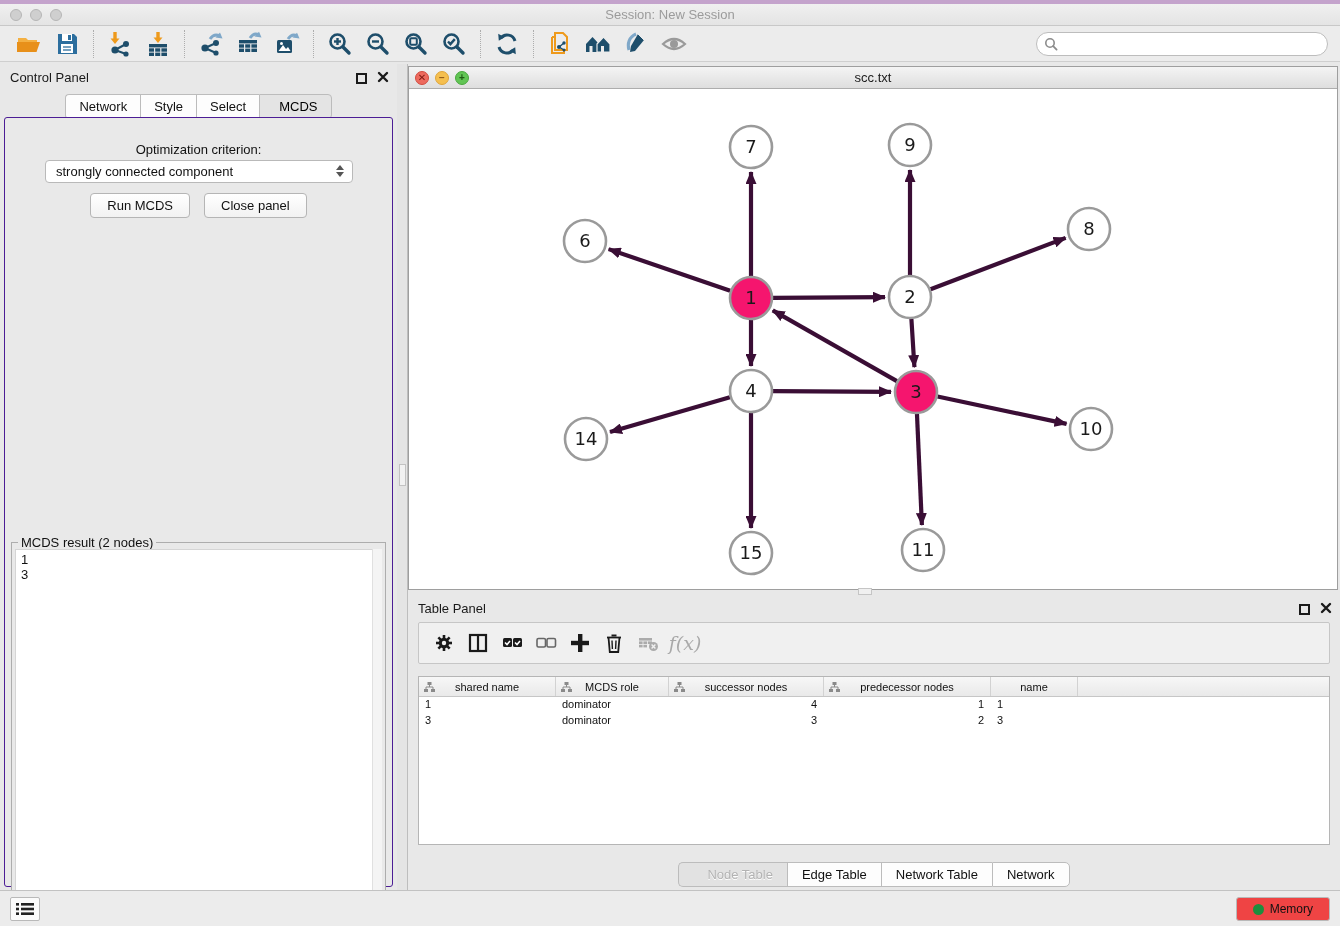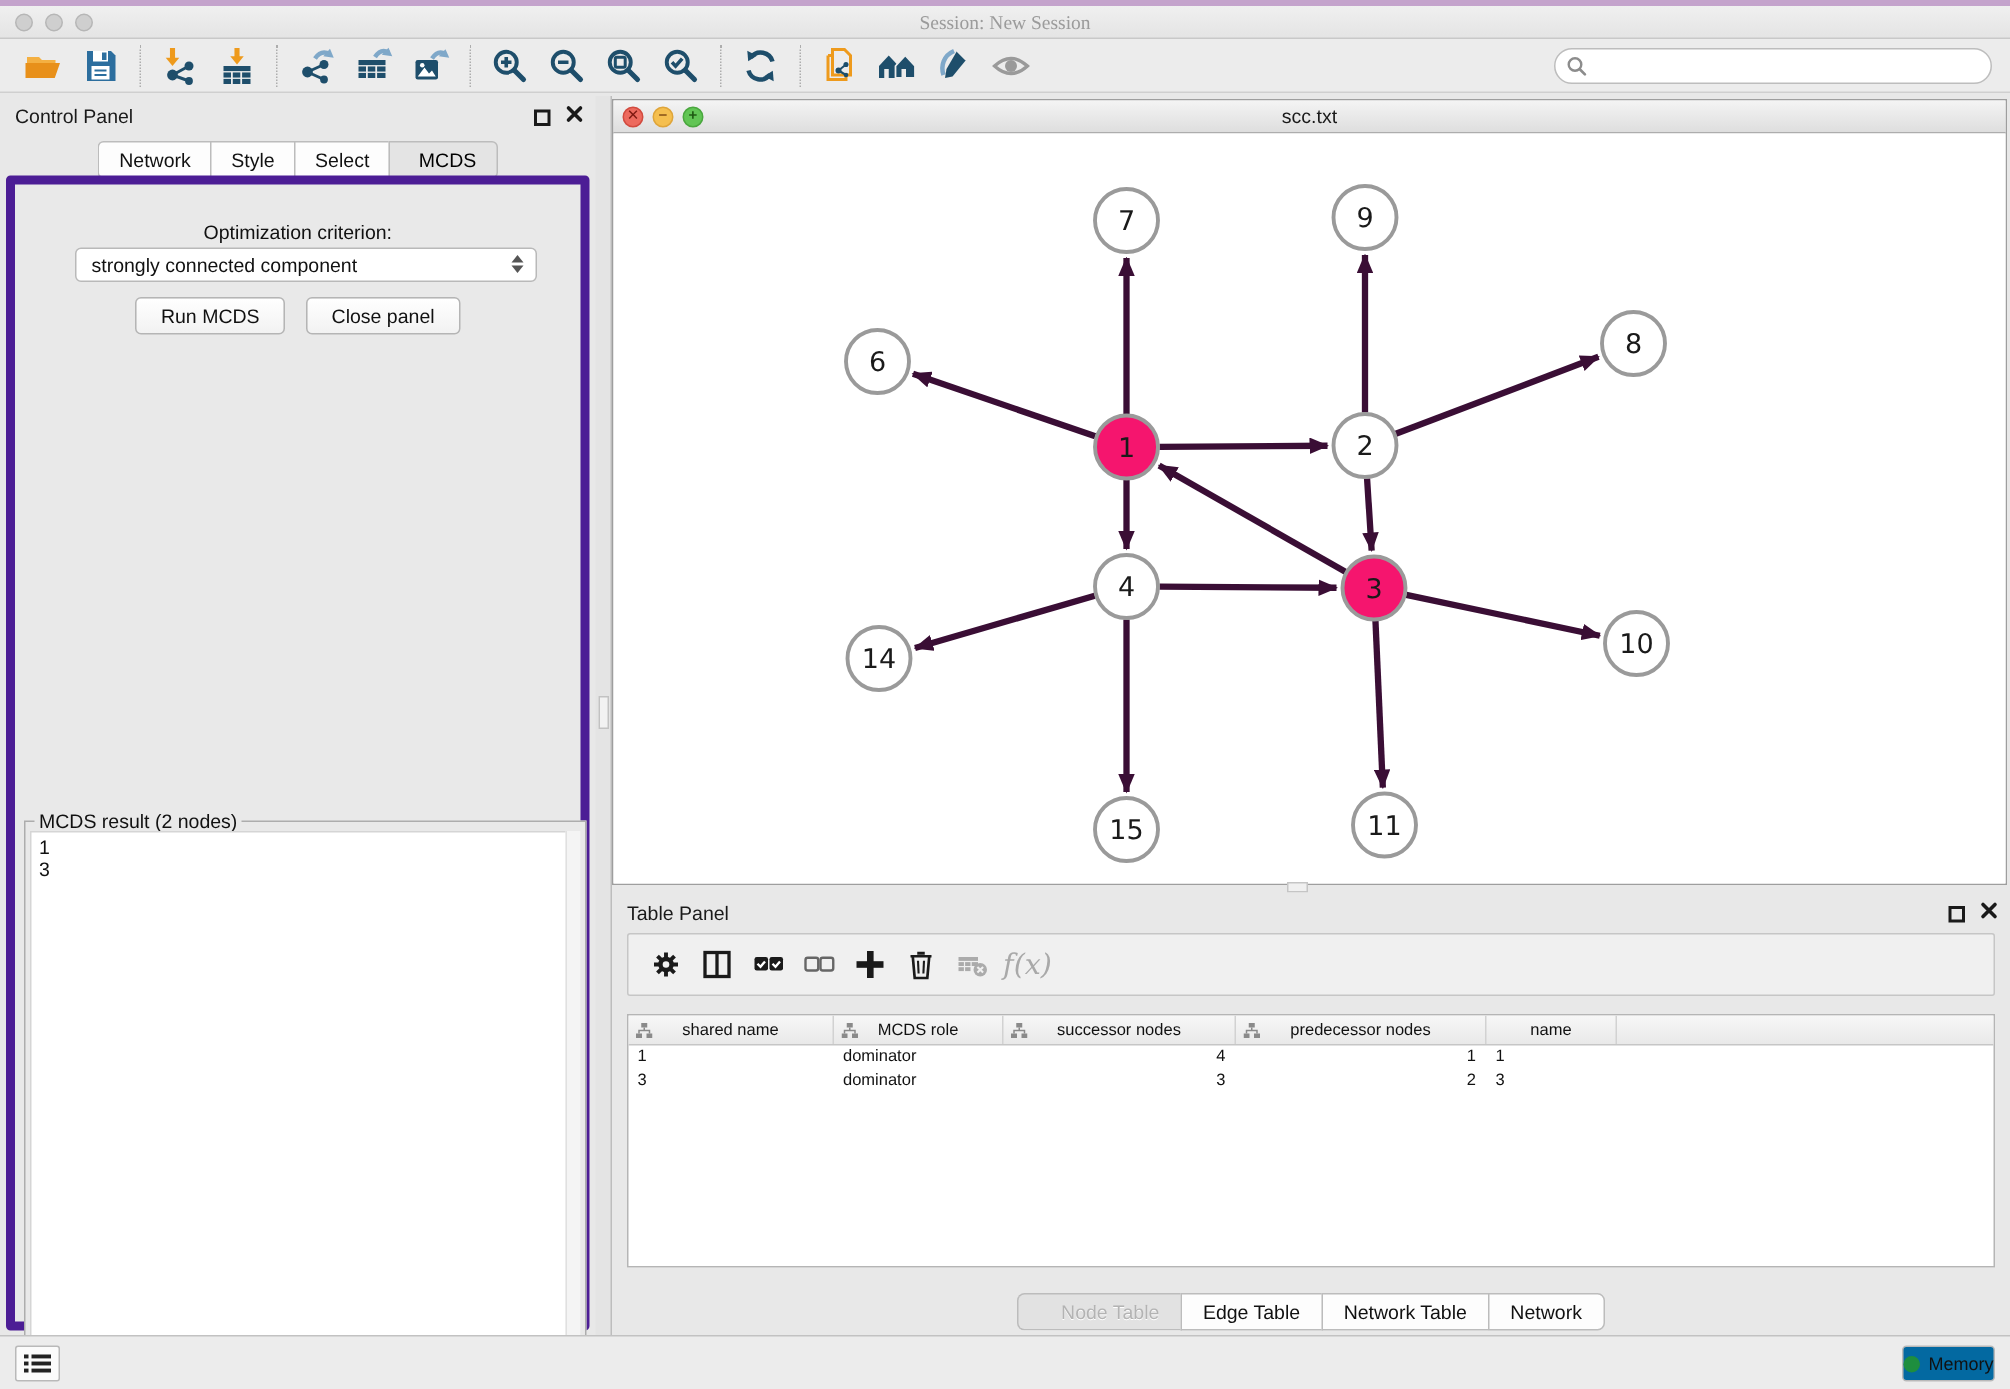--- a/index.html
+++ b/index.html
@@ -5,21 +5,21 @@
   * { margin:0; padding:0; box-sizing:border-box; }
   html,body { width:1340px; height:926px; font-family:"Liberation Sans","DejaVu Sans",sans-serif; background:#ECECEC; overflow:hidden; }
   .app { position:relative; width:1340px; height:926px; background:#E8E8E8; }
 
   
   .titlebar { position:absolute; left:0; top:0; width:1340px; height:26px;
     background:linear-gradient(#F2F2F2,#E4E4E4); border-bottom:1px solid #C8C8C8; }
   .titlebar .purple-strip { position:absolute; left:0; top:0; width:100%; height:4px; background:#C4A3CC; }
   .traffic { position:absolute; top:9px; left:10px; display:flex; gap:8px; }
   .tl-dot { width:12px; height:12px; border-radius:50%; background:#CFCFCF; border:1px solid #B6B6B6; }
-  .win-title { position:absolute; top:7px; left:0; width:100%; text-align:center; font-size:13px; color:#9B9B9B;font-family:Liberation Serif, serif; }
+  .win-title { position:absolute; top:7px; left:0; width:100%; text-align:center; font-size:13px; color:#9B9B9B; }
 
   
   .toolbar { position:absolute; left:0; top:26px; width:1340px; height:36px; background:#ECECEC;
     border-bottom:1px solid #CFCFCF; display:flex; align-items:center; padding-left:10px; }
   .tbtn { width:30px; height:30px; display:flex; align-items:center; justify-content:center; margin:0 4px; cursor:pointer; }
   .tbtn svg { width:26px; height:26px; }
   .tsep { width:1px; height:28px; margin:0 7px; border-left:1px dotted #ADADAD; }
   .search-wrap { position:absolute; right:12px; top:6px; width:292px; height:24px; }
   .search-wrap input { width:100%; height:100%; border:1px solid #BDBDBD; border-radius:12px; background:#fff;
     padding:0 8px 0 26px; font-size:13px; outline:none; }
@@ -32,21 +32,21 @@
   .panel-ctrls { position:absolute; right:8px; top:5px; display:flex; gap:10px; align-items:center; }
   .float-box { width:11px; height:11px; border:2px solid #1A1A1A; display:inline-block; cursor:pointer; }
   .close-x { cursor:pointer; }
   .ctab-row { position:absolute; left:0; top:30px; width:100%; display:flex; justify-content:center;text-align:center; }
   .ctab { font-size:13px; padding:4px 13px; background:#FDFDFD; border:1px solid #BCBCBC; border-right:none;
     color:#111; cursor:pointer; }
   .ctab:first-child { border-top-left-radius:4px; border-bottom-left-radius:4px; }
   .ctab:last-child { border-right:1px solid #BCBCBC; border-top-right-radius:4px; border-bottom-right-radius:4px; }
   .ctab.active { background:#E4E4E4; color:#000000;padding-left:19px; }
   .cp-content { position:absolute; left:4px; top:53px; width:389px; height:770px; background:#E9E9E9;
-    border:6px solid #4c1d95; border-radius:3px; }
+    border:1px solid #4c1d95; border-radius:3px; }
   .opt-label { position:absolute; left:0; top:24px; width:100%; text-align:center; font-size:13px; color:#111; }
   .opt-select { position:absolute; left:40px; top:42px; width:308px; height:23px; background:#fff;
     border:1px solid #B9B9B9; border-radius:4px; font-size:13px; color:#111; display:flex; align-items:center;
     padding-left:10px; cursor:pointer; }
   .stepper { position:absolute; right:8px; top:4px; display:flex; flex-direction:column; gap:2px; }
   .stepper .up { width:0; height:0; border-left:4px solid transparent; border-right:4px solid transparent; border-bottom:5px solid #555; }
   .stepper .dn { width:0; height:0; border-left:4px solid transparent; border-right:4px solid transparent; border-top:5px solid #555; }
   .btn-row { position:absolute; left:0; top:75px; width:100%; display:flex; justify-content:center; gap:14px; }
   .push-btn { font-size:13px; color:#111; background:linear-gradient(#FFFFFF,#F2F2F2); border:1px solid #B5B5B5;
     border-radius:4px; padding:4px 16px; cursor:pointer; }
@@ -95,22 +95,22 @@
   .bottom-tabs { position:absolute; left:0; top:267px; width:100%; display:flex; justify-content:center; }
   .btab { font-size:13px; padding:4px 14px; background:#FDFDFD; border:1px solid #BCBCBC; border-right:none; color:#111; cursor:pointer; }
   .btab:first-child { border-top-left-radius:5px; border-bottom-left-radius:5px;padding-left:28px; }
   .btab:last-child { border-right:1px solid #BCBCBC; border-top-right-radius:5px; border-bottom-right-radius:5px; }
   .btab.active { background:#E2E2E2; color:#B3B3B3; text-shadow:0 1px 0 #fff; }
 
   
   .statusbar { position:absolute; left:0; top:890px; width:1340px; height:36px; background:#ECECEC; border-top:1px solid #C2C2C2; }
   .menu-btn { position:absolute; left:10px; top:6px; width:30px; height:24px; background:#FBFBFB; border:1px solid #B9B9B9;
     border-radius:2px; display:flex; align-items:center; justify-content:center; cursor:pointer; }
-  .memory-btn { position:absolute; right:10px; top:6px; height:24px; background:#0369a1; border:1px solid #B9B9B9;
-    border-radius:3px; display:flex; align-items:center; gap:6px; padding:0 0; font-size:12px; color:#111; cursor:pointer; }
+  .memory-btn { position:absolute; right:10px; top:6px; height:24px; background:#ef4444; border:1px solid #B9B9B9;
+    border-radius:3px; display:flex; align-items:center; gap:6px; padding:0 16px; font-size:12px; color:#111; cursor:pointer; }
   .mem-dot { width:11px; height:11px; border-radius:50%; background:#1E8E3E; }
 </style>
 </head>
 <body>
 
 <div class="app">
 
   <div class="titlebar">
     <div class="purple-strip"></div>
     <div class="traffic">

